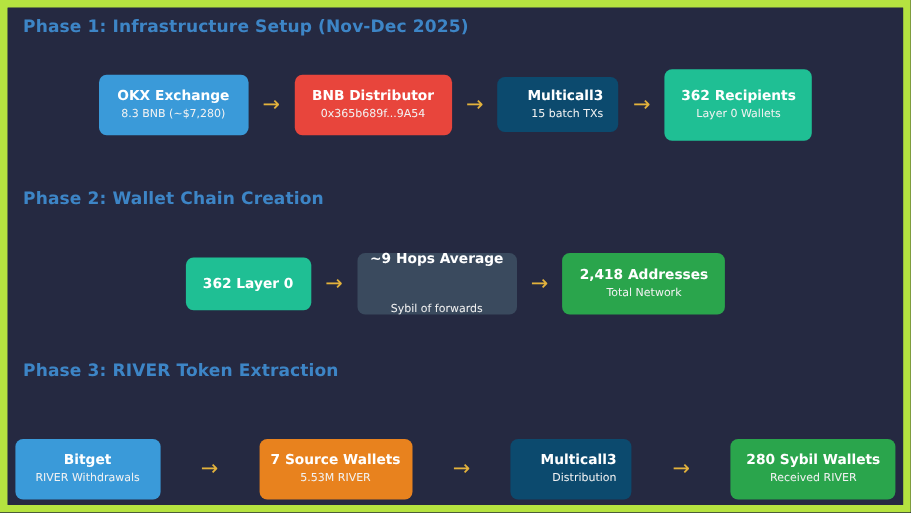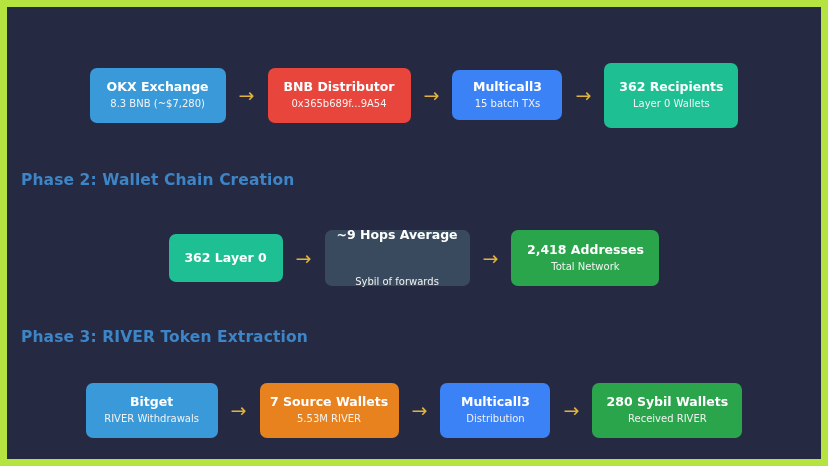--- a/index.html
+++ b/index.html
@@ -91,38 +91,38 @@
     font-size: 19px;
     line-height: 1;
     margin: 0 13px;
     user-select: none;
     font-family: "DejaVu Sans", sans-serif;
   }
 
   
   .c-blue   { background: #3a9ad9; }
   .c-red    { background: #e8453c; }
-  .c-purple { background: #3b82f6; }
+  .c-purple { background: #0c4a6e; align-items: flex-end; }
   .c-teal   { background: #1fbf94; }
   .c-slate  { background: #3a4a5e; }
   .c-green  { background: #2aa54c; }
   .c-orange { background: #e8821e; }
 
   
   #phase1 { top: 0;   height: 152px; }
   #phase2 { top: 152px; height: 156px; }
   #phase3 { top: 308px; height: 158px; }
 
   #phase1 .phase-title { top: 8px; }
   #phase2 .phase-title { top: 12px; }
   #phase3 .phase-title { top: 13px; }
 
   #phase1 .row { top: 57px; height: 62px; }
   #phase2 .row { top: 68px; height: 62px; }
-  #phase3 .row { top: 64px; height: 62px; }
+  #phase3 .row { top: 80px; height: 62px; gap: 24px; }
 
   
   #n-okx      { width: 136px; height: 55px; }
   #n-bnb      { width: 143px; height: 55px; }
   #n-mc1      { width: 110px; height: 50px; }
   #n-rec      { width: 134px; height: 65px; }
 
   #n-l0       { width: 114px; height: 48px; }
   #n-hops     { width: 145px; height: 56px; gap: 31px; }
   #n-addr     { width: 148px; height: 56px; }
@@ -132,20 +132,21 @@
   #n-mc3      { width: 110px; height: 55px; }
   #n-sybil    { width: 150px; height: 55px; }
 </style>
 </head>
 <body>
 
 <div id="frame">
   <div id="canvas">
 
     <section class="phase" id="phase1">
+      <div class="phase-title">Phase 1: Infrastructure Setup (Nov-Dec 2025)</div>
 
       <div class="row">
 
         <div class="node c-blue" id="n-okx">
           <div class="node-title">OKX Exchange</div>
           <div class="node-sub">8.3 BNB (~$7,280)</div>
         </div>
 
         <span class="arrow">→</span>
 

